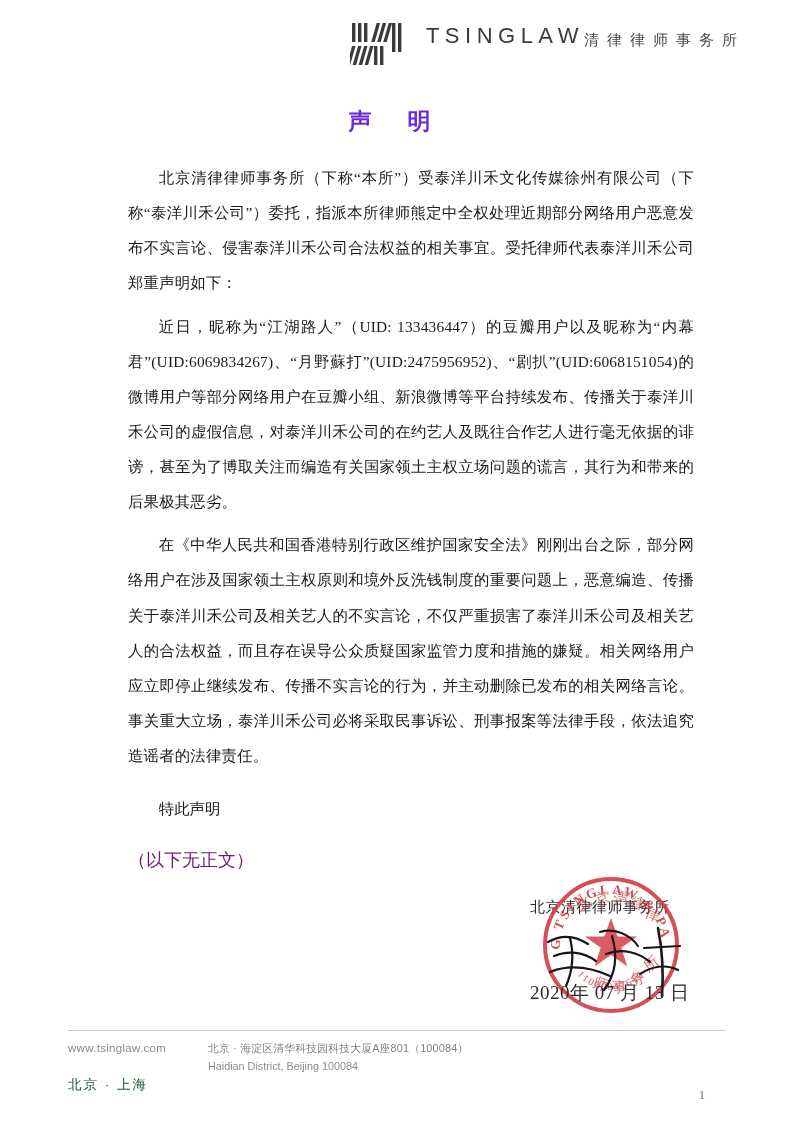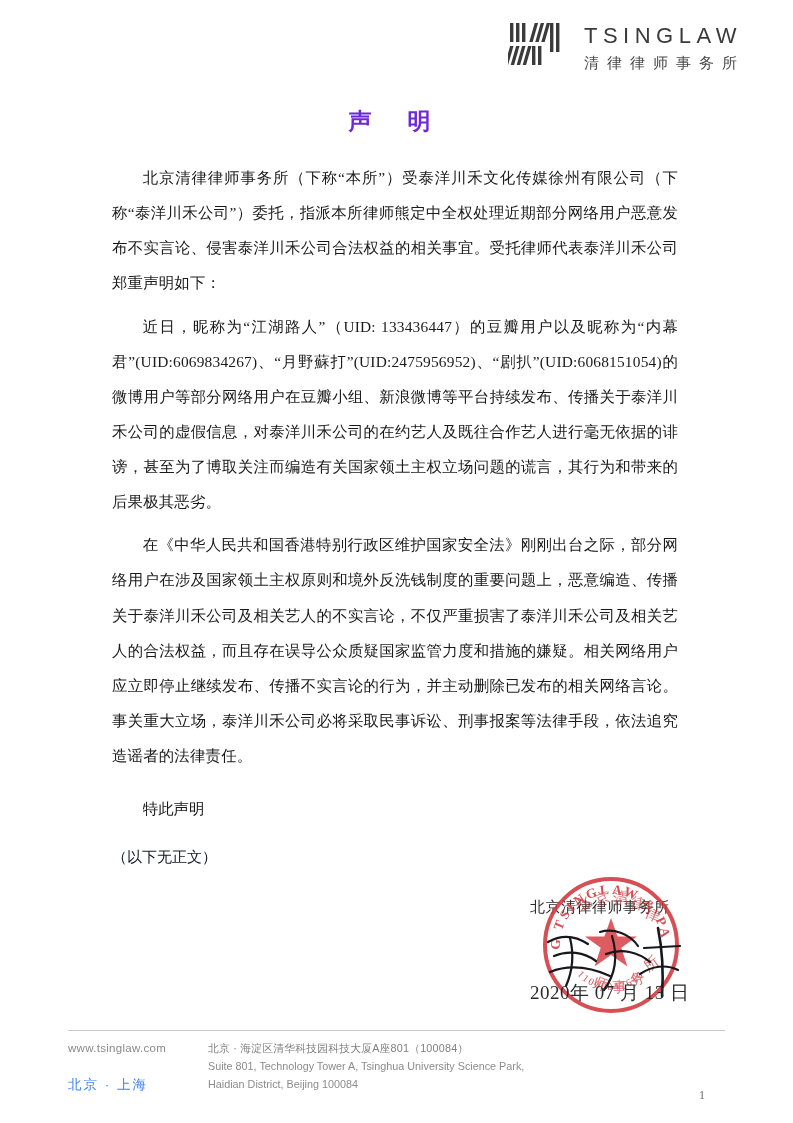--- a/index.html
+++ b/index.html
@@ -29,21 +29,21 @@
     align-items: flex-start;
     gap: 14px;
   }
   .logo-mark {
     width: 62px;
     height: 46px;
     display: block;
   }
   .logo-text {
     display: flex;
-    flex-direction: column;
+    flex-direction: row;
     justify-content: flex-start;
     padding-top: 2px;
   }
   .logo-en {
     font-family: "Liberation Sans", sans-serif;
     font-size: 22px;
     letter-spacing: 5.5px;
     color: #3a3a3a;
     line-height: 1.05;
     white-space: nowrap;
@@ -68,45 +68,45 @@
     font-size: 23px;
     font-weight: bold;
     letter-spacing: 14px;
     color: #6d28d9;
   }
 
   
   .body-area {
     position: absolute;
     top: 160px;
-    left: 112px;
+    left: 128px;
     width: 566px;
   }
   .para {
     font-size: 15.4px;
     line-height: 2.28;
     text-align: justify;
     text-justify: inter-ideograph;
     text-indent: 2em;
     margin: 0 0 8px 0;
     color: #1a1a1a;
     letter-spacing: 0.2px;
   }
   .closing {
     font-size: 15.4px;
     line-height: 2.28;
     text-indent: 2em;
     margin: 18px 0 0 0;
     color: #1a1a1a;
   }
   .nobody {
-    font-size: 15px;
+    font-size: 18px;
     line-height: 2.28;
     margin: 14px 0 0 0;
-    color: #0f172a;
+    color: #701a75;
   }
 
   
   .signature-block {
     position: absolute;
     left: 478px;
     top: 880px;
     width: 260px;
     height: 140px;
   }
@@ -170,21 +170,21 @@
     color: #7d7d7d;
   }
   .footer-web {
     font-size: 11.5px;
     letter-spacing: 0.3px;
     color: #8a8a8a;
   }
   .footer-cities {
     margin-top: 22px;
     font-size: 13.5px;
-    color: #3b82f6;
+    color: #14532d;
     letter-spacing: 2px;
   }
   .footer-right {
     position: absolute;
     left: 208px;
     top: 10px;
     font-family: "Liberation Sans", sans-serif;
     font-size: 10.8px;
     line-height: 1.65;
     color: #8c8c8c;
@@ -310,20 +310,19 @@
     <div class="footer-rule"></div>
     <div class="watermark-tri"></div>
 
     <div class="footer-left">
       <div class="footer-web">www.tsinglaw.com</div>
       <div class="footer-cities">北京 · 上海</div>
     </div>
 
     <div class="footer-right">
       <div class="cn-addr">北京 · 海淀区清华科技园科技大厦A座801（100084）</div>
-      <div>Suite 801, Technology Tower A, Tsinghua University Science Park,</div>
       <div>Haidian District, Beijing 100084</div>
     </div>
   </div>
 
   <div class="page-number">1</div>
 
 </div>
 
 </body></html>

